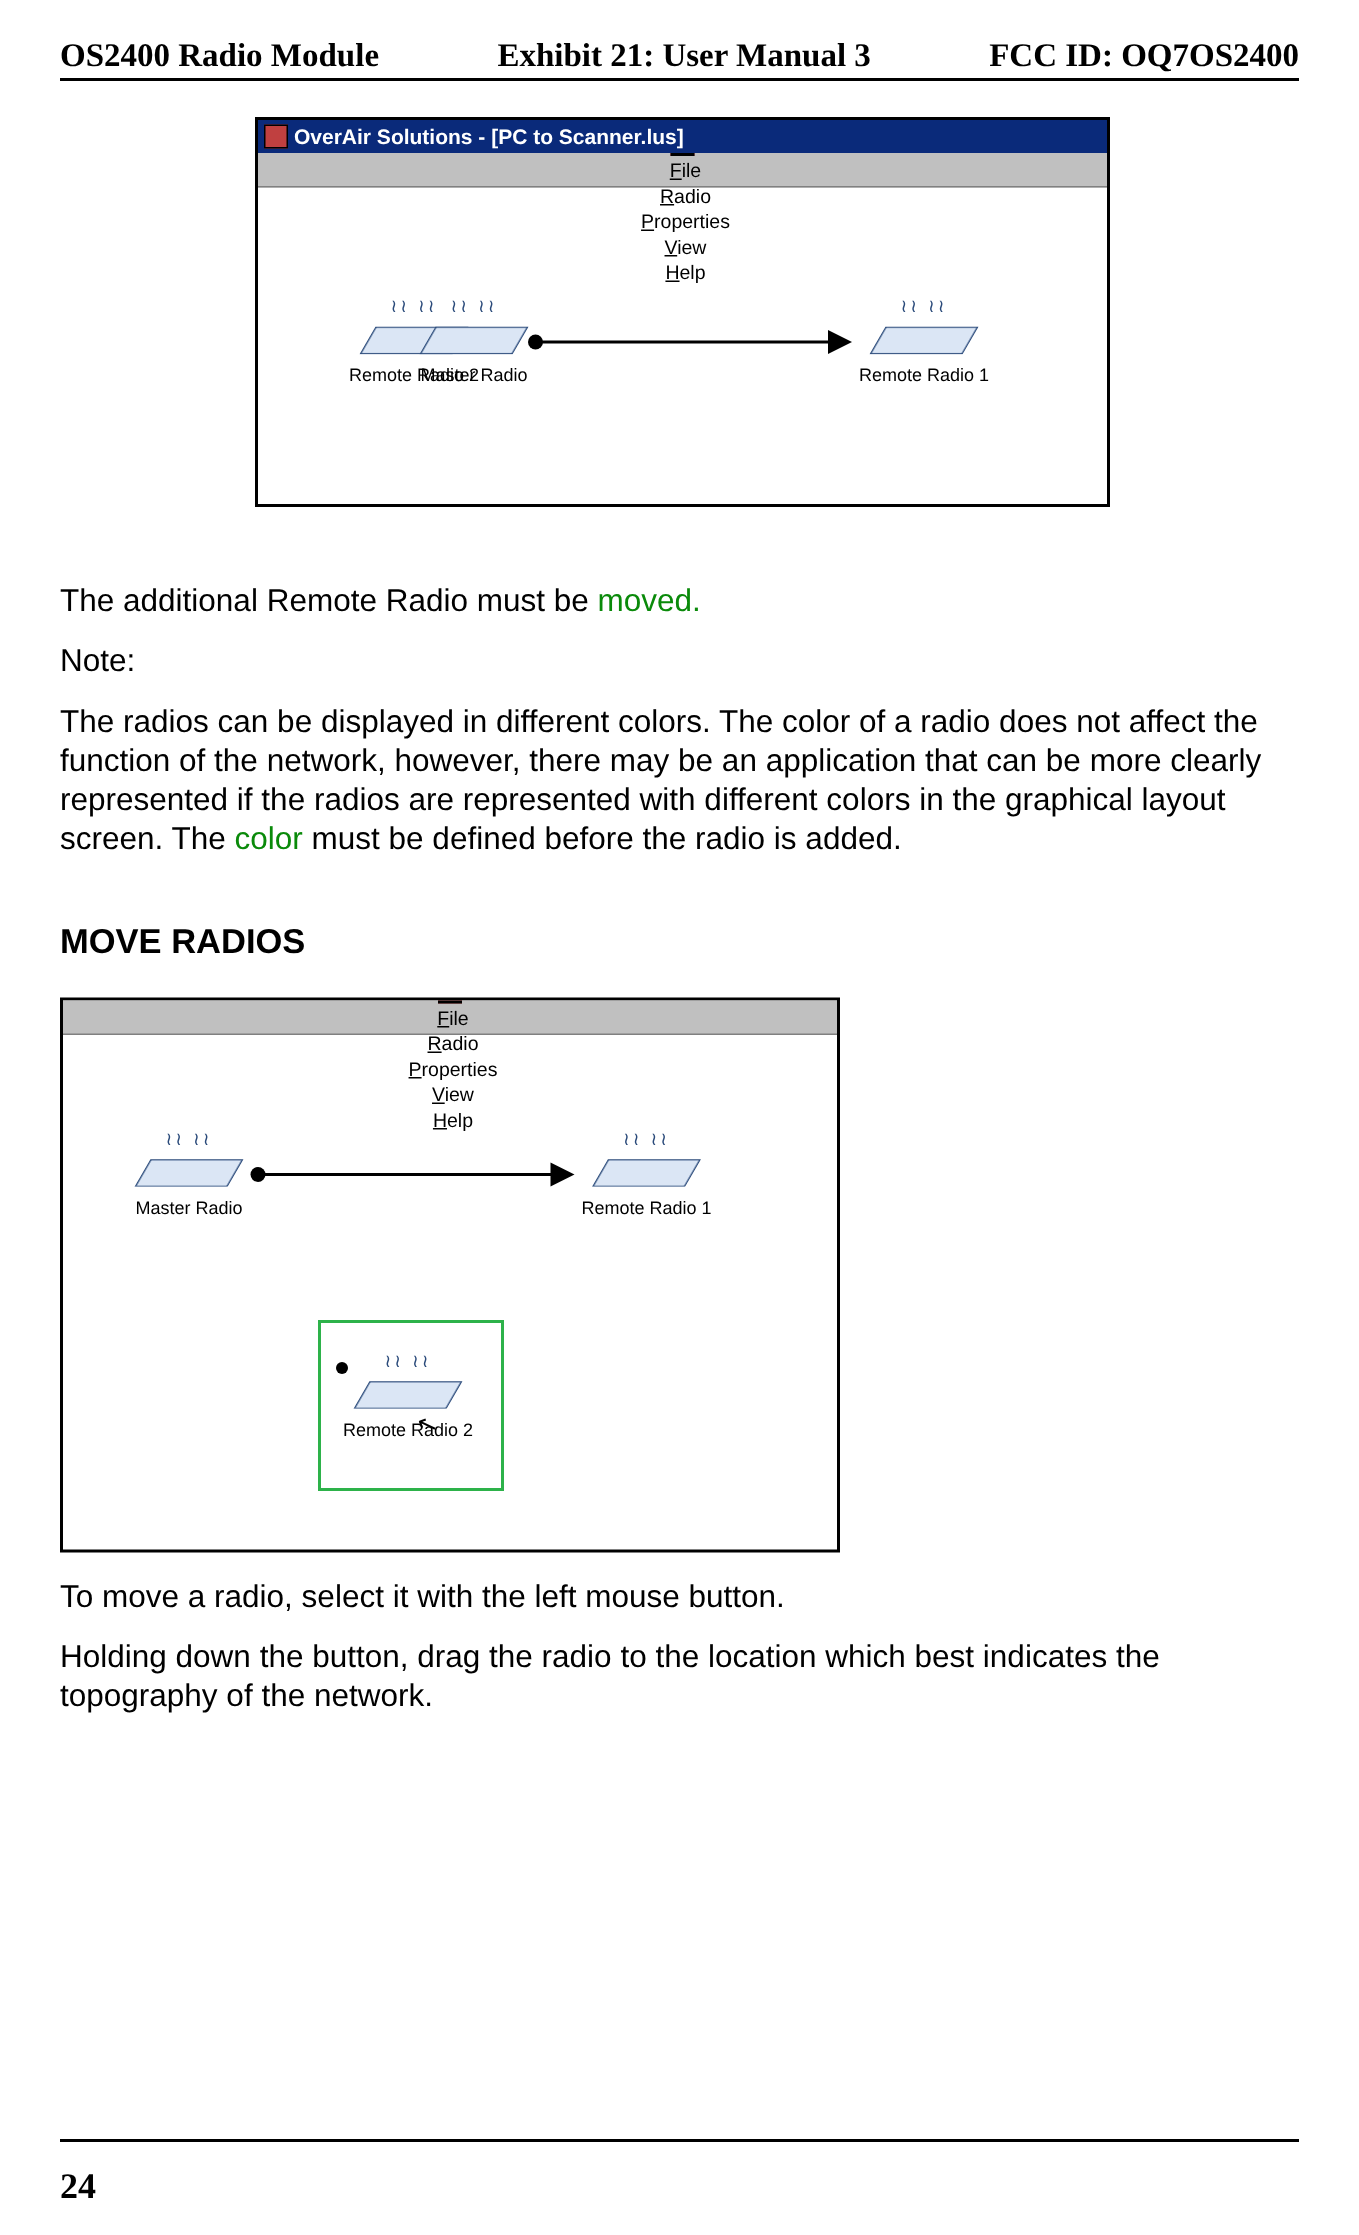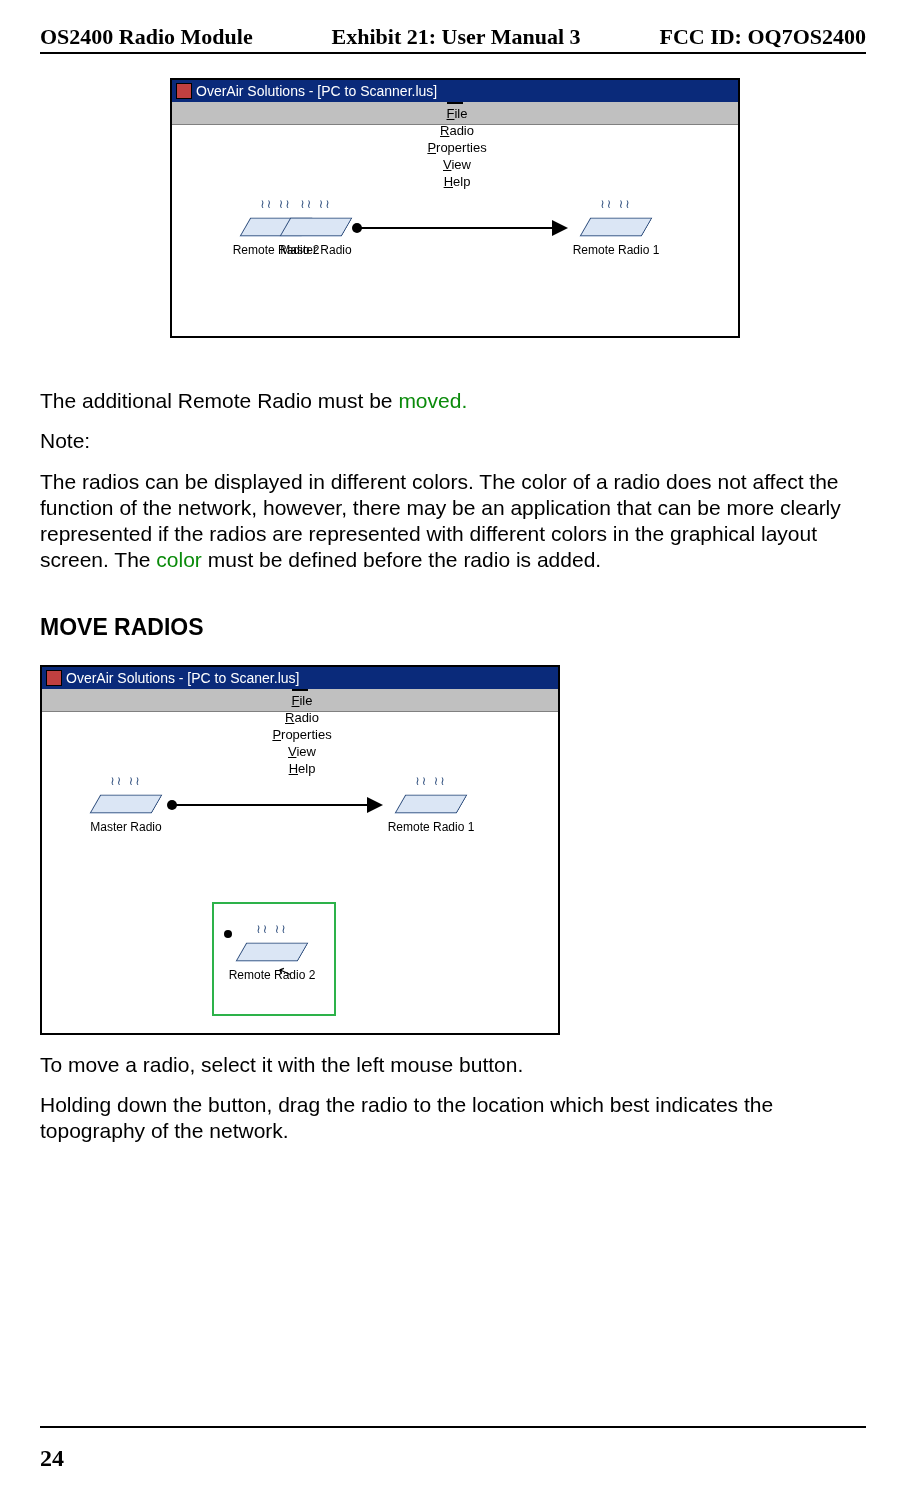--- a/index.html
+++ b/index.html
@@ -10,21 +10,21 @@
   
   .body-text{font-family:Arial,Helvetica,sans-serif;font-size:21px;line-height:1.25;margin:14px 0;}
   .green{color:#0a8a0a;}
   .section-h{font-family:Arial,Helvetica,sans-serif;font-size:23px;font-weight:bold;margin:40px 0 24px 0;}
   .pagenum{position:absolute;bottom:18px;left:40px;font-weight:bold;font-size:24px;}
   .foot-rule{position:absolute;bottom:54px;left:40px;right:40px;border:0;border-top:2.5px solid #000;}
   
   .app{border:2px solid #000;background:#fff;box-sizing:border-box;position:relative;margin-top:6px;}
   .app1{width:570px;height:260px;margin-left:130px;}
   .app2{width:520px;height:370px;margin-left:0;}
-  .titlebar{background:#0a2a7a;color:#fff;font-family:"MS Sans Serif",Tahoma,sans-serif;font-size:14px;font-weight:normal;height:22px;line-height:22px;padding-left:4px;display:flex;align-items:center;gap:4px;}
+  .titlebar{background:#0a2a7a;color:#fff;font-family:"MS Sans Serif",Tahoma,sans-serif;font-size:14px;font-weight:bold;height:22px;line-height:22px;padding-left:4px;display:flex;align-items:center;gap:4px;}
   .t-ico{width:14px;height:14px;background:#c04040;display:inline-block;border:1px solid #000;}
   .menubar{background:#c0c0c0;font-family:"MS Sans Serif",Tahoma,sans-serif;font-size:13px;height:22px;display:flex;align-items:center;padding-left:4px;gap:2px;border-bottom:1px solid #808080;flex-direction:column;}
   .m-ico{width:14px;height:14px;background:#c04040;display:inline-block;border:1px solid #000;margin-right:4px;}
   .menu-item{padding:0 8px;}
   .menu-item u{text-decoration:underline;}
   .canvas{position:relative;width:100%;height:calc(100% - 44px);}
   
   .radio{position:absolute;width:88px;text-align:center;font-family:"MS Sans Serif",Tahoma,sans-serif;font-size:12px;}
   .radio .box{width:60px;height:22px;margin:0 auto;background:#dbe6f5;border:1px solid #2a4a7a;transform:skewX(-30deg) rotateX(40deg);}
   .radio .ant{position:absolute;top:-18px;left:50%;transform:translateX(-50%);font-size:12px;color:#2a4a7a;letter-spacing:2px;}
@@ -90,24 +90,20 @@
     <span>The additional Remote Radio must be </span><span class="green">moved.</span>
   </p>
   <p class="body-text">Note:</p>
   <p class="body-text">
     <span>The radios can be displayed in different colors.  The color of a radio does not affect the function of the network, however, there may be an application that can be more clearly represented if the radios are represented with different colors in the graphical layout screen.  The </span><span class="green">color</span><span> must be defined before the radio is added.</span>
   </p>
 
   <h2 class="section-h">MOVE RADIOS</h2>
 
   <div class="app app2">
-    <div class="titlebar">
-      <span class="t-ico"></span>
-      <span>OverAir Solutions - [PC to Scaner.lus]</span>
-    </div>
     <div class="menubar">
       <span class="m-ico"></span>
       <span class="menu-item"><u>F</u>ile</span>
       <span class="menu-item"><u>R</u>adio</span>
       <span class="menu-item"><u>P</u>roperties</span>
       <span class="menu-item"><u>V</u>iew</span>
       <span class="menu-item"><u>H</u>elp</span>
     </div>
     <div class="canvas">
 

